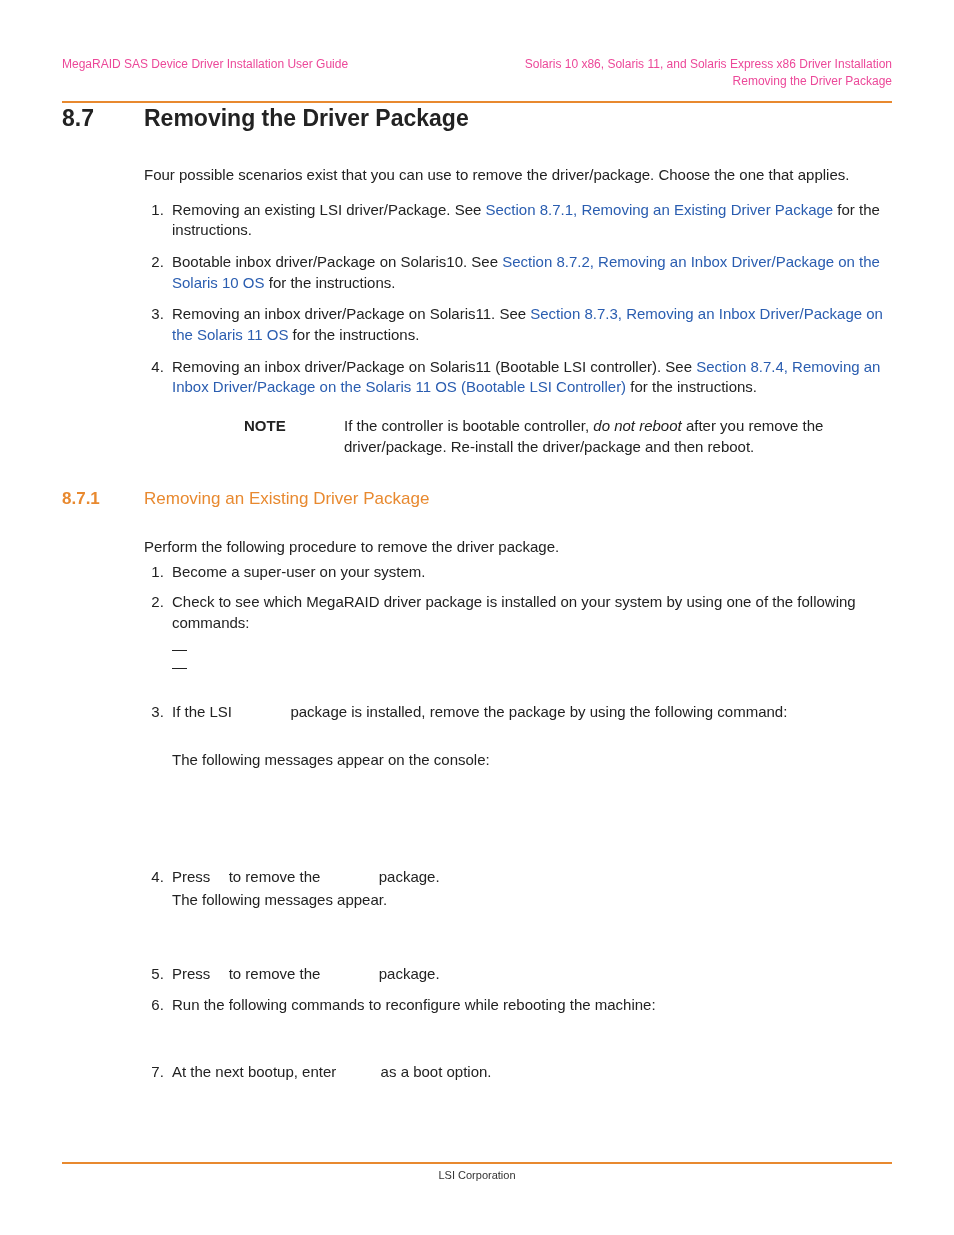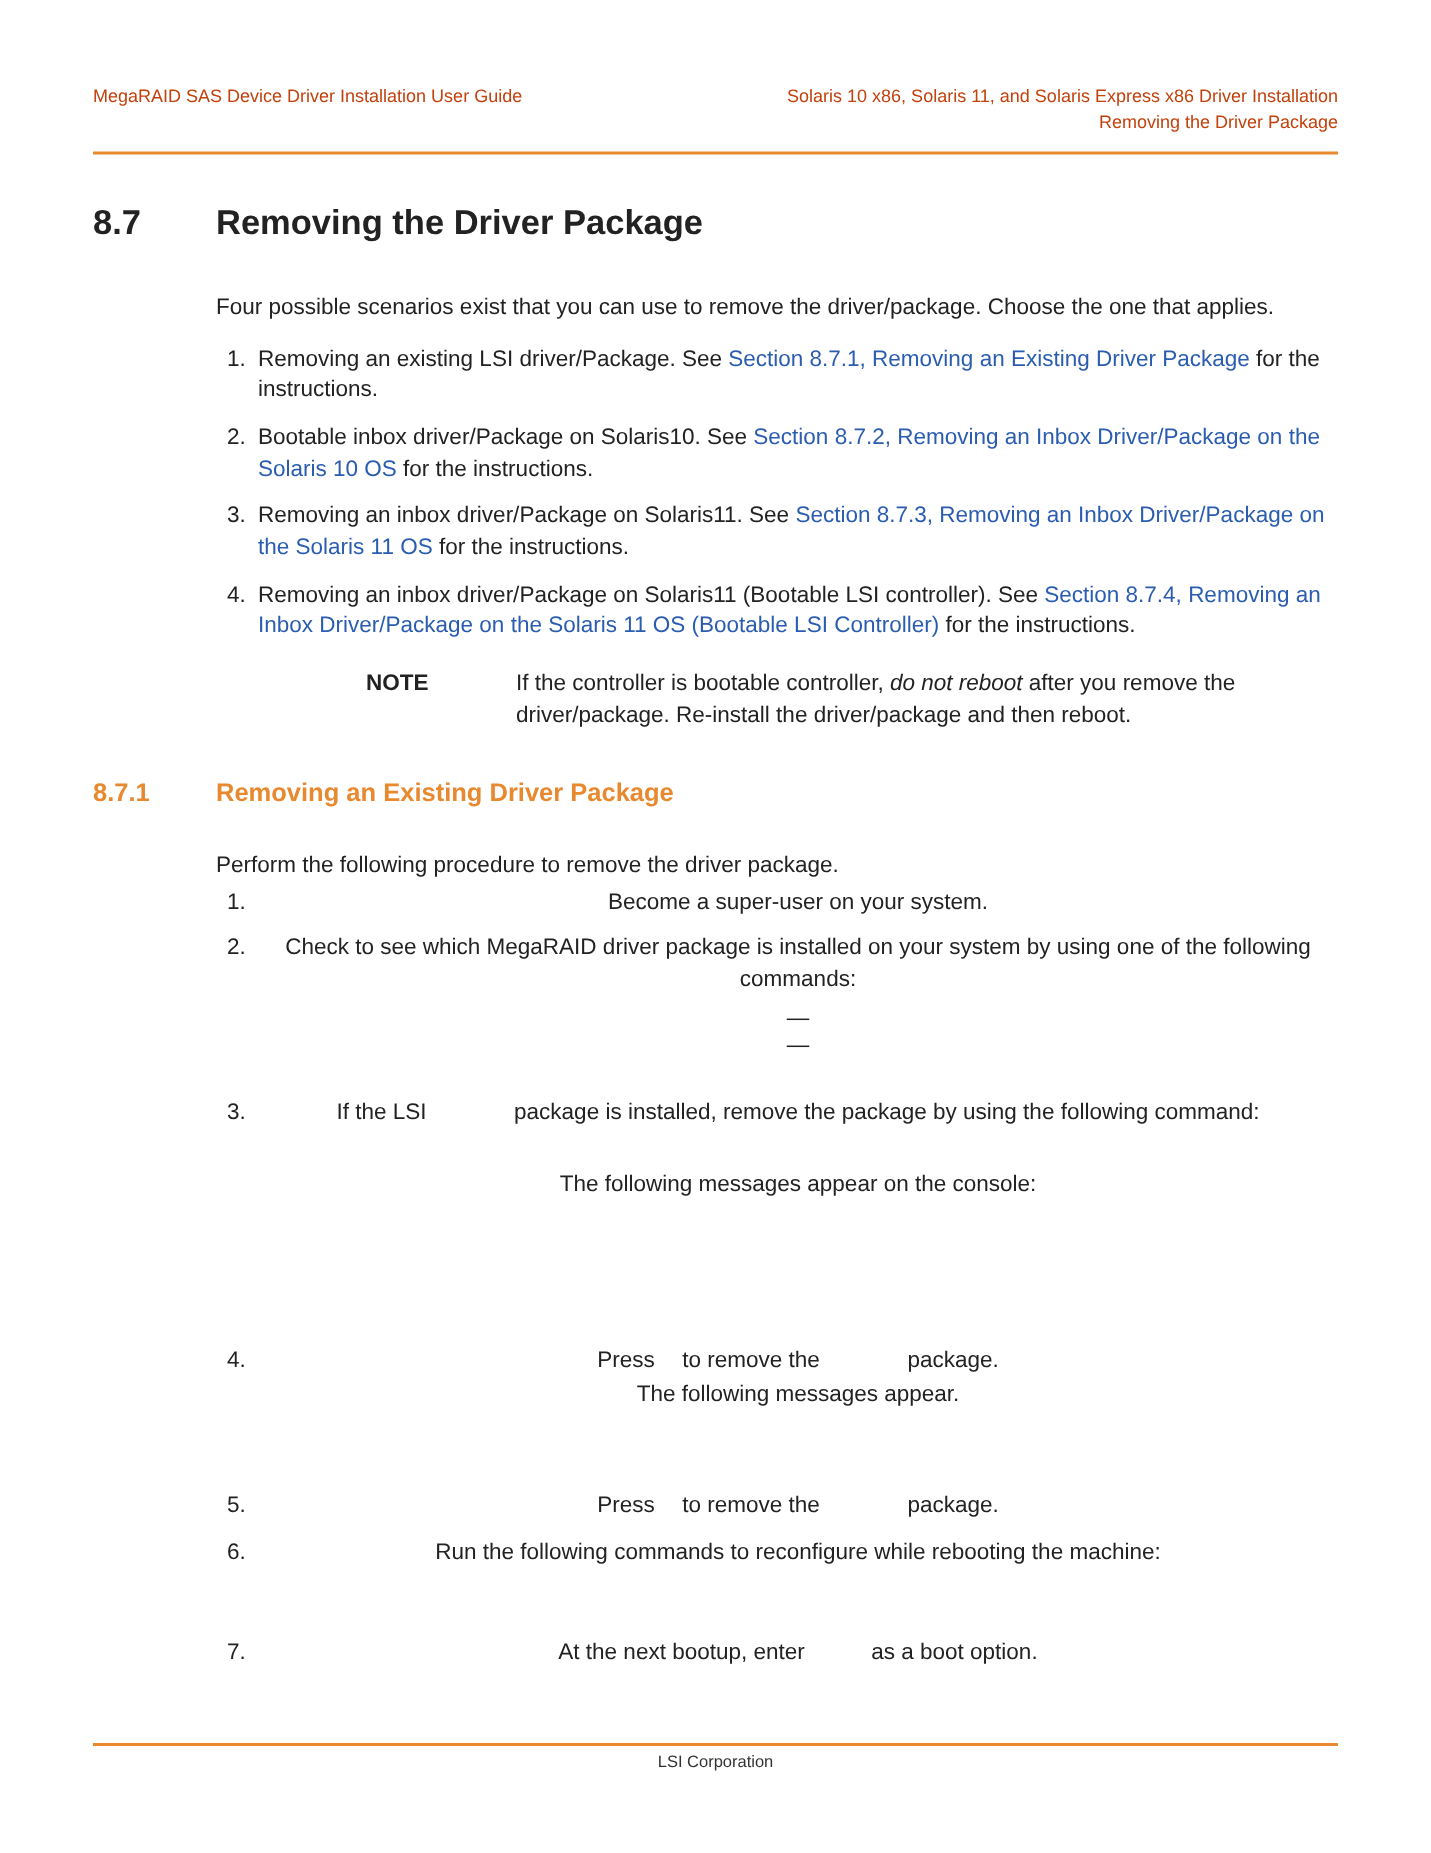--- a/index.html
+++ b/index.html
@@ -11,24 +11,23 @@
     width: 954px;
     height: 1235px;
     position: relative;
     padding: 56px 62px 0 62px;
     line-height: 1.38;
   }
   .header {
     display: flex;
     justify-content: space-between;
     font-size: 12px;
-    color: #c2410c;
+    color: #ec4899;
     padding-bottom: 12px;
     border-bottom: 2px solid #E8892F;
-    margin-bottom: 30px;
   }
   .header .right { text-align: right; }
   .sec-row {
     display: flex;
     align-items: baseline;
     margin-bottom: 14px;
   }
   .sec-num {
     flex: 0 0 82px;
     font-weight: 700;
@@ -46,21 +45,21 @@
     margin-top: 30px;
     margin-bottom: 18px;
   }
   .sub-num {
     flex: 0 0 82px;
     font-weight: 700;
     font-size: 17px;
     color: #E8892F;
   }
   .sub-title {
-    font-weight: 700;
+    font-weight: 400;
     font-size: 17px;
     color: #E8892F;
   }
   .body-indent {
     padding-left: 82px;
   }
   p.intro { margin-bottom: 14px; margin-top: 30px; }
   p.subintro { margin-bottom: 4px; margin-top: 26px; }
   ol.main-list {
     list-style: decimal;
@@ -70,21 +69,20 @@
     margin-bottom: 11px;
     padding-left: 4px;
   }
   ol.proc-list {
     list-style: decimal;
     padding-left: 24px;
   }
   ol.proc-list > li {
     margin-bottom: 10px;
     padding-left: 4px;
-    text-align: center;
   }
   ol.proc-list > li.gap-after { margin-bottom: 26px; }
   ol.proc-list > li .subtext { margin-top: 2px; }
   .dashblock { margin-top: 6px; margin-bottom: 6px; }
   .dashblock div { line-height: 1.2; }
   a.link { color: #2A5DB0; text-decoration: none; }
   .note-block {
     display: flex;
     padding-left: 100px;
     margin-top: 18px;

